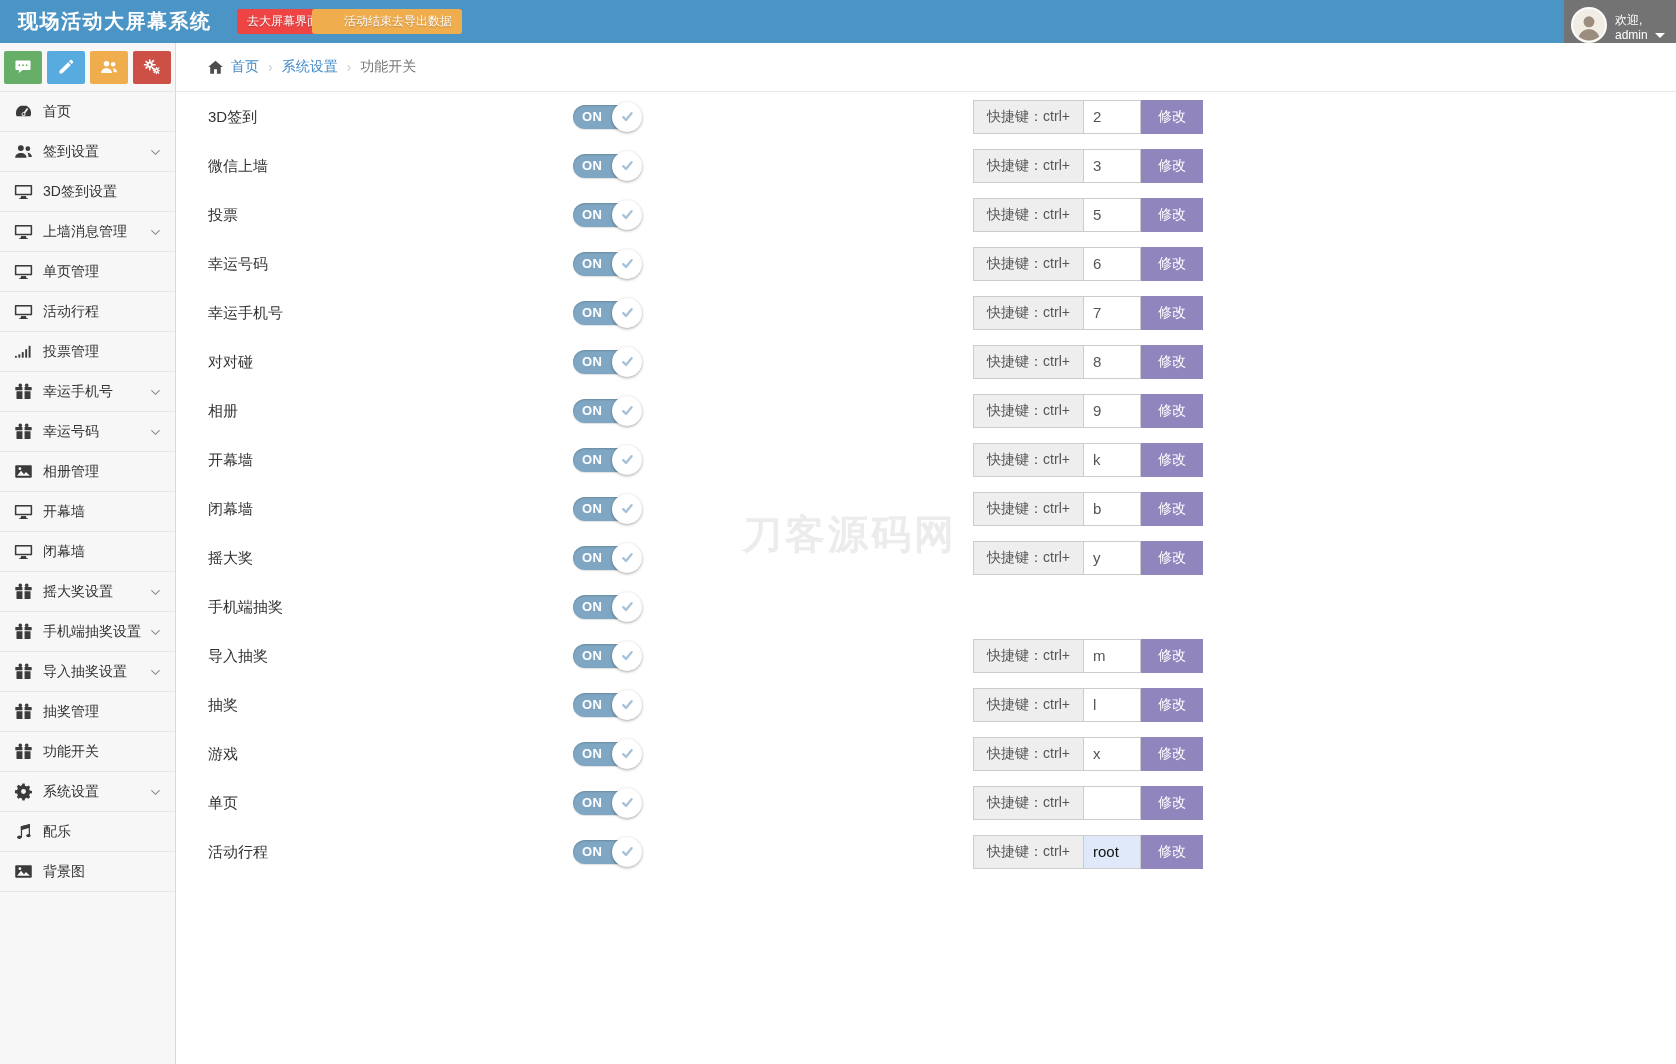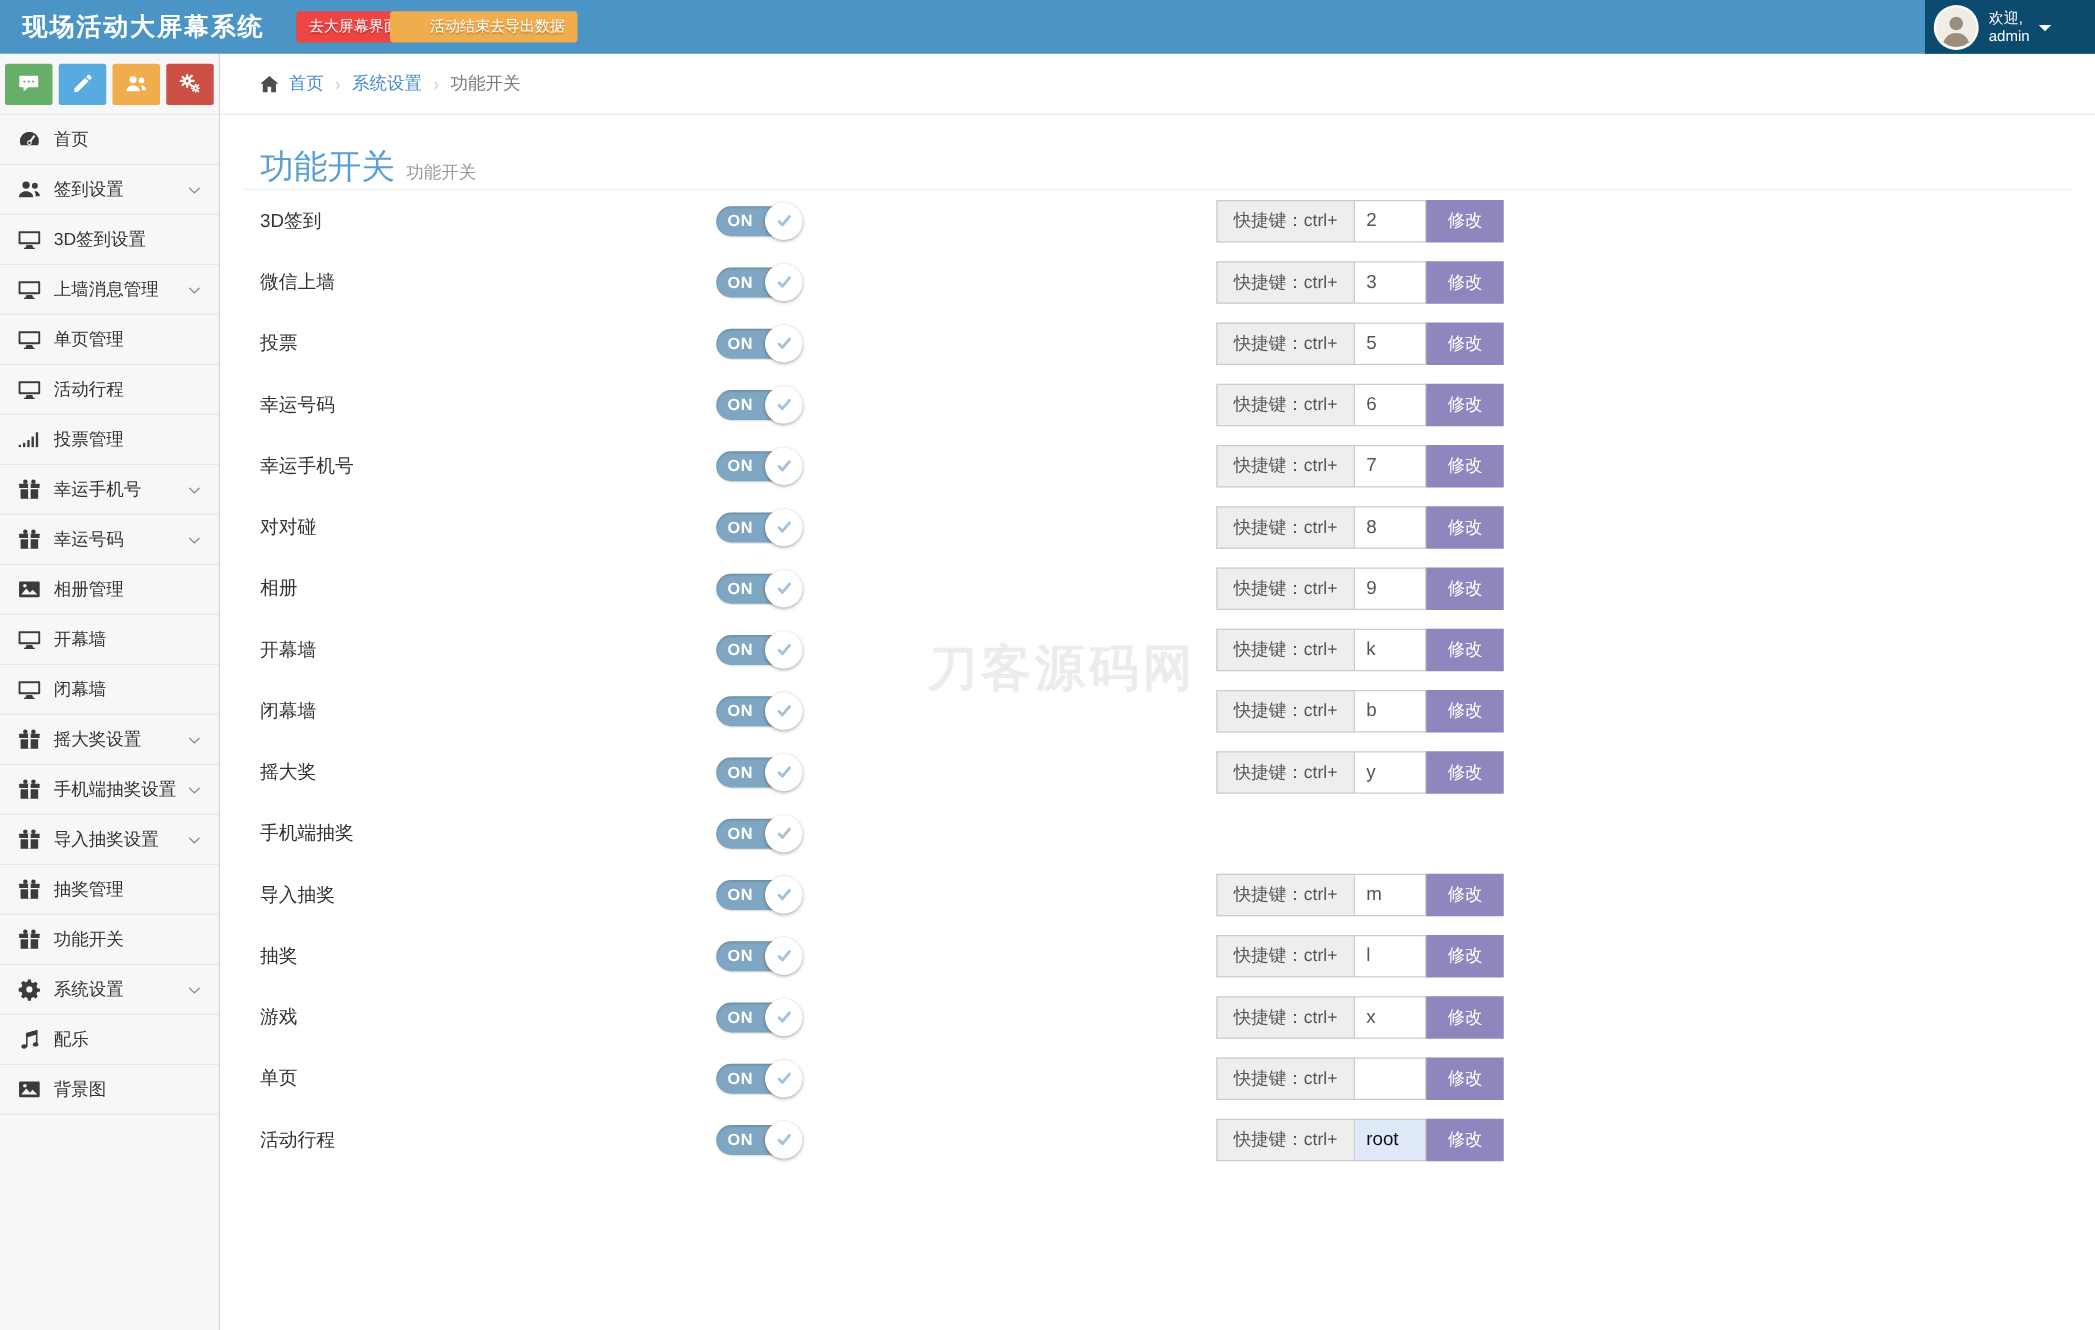--- a/index.html
+++ b/index.html
@@ -11,22 +11,22 @@
   }
   svg { display:block; width:100%; height:100%; }
 
   
   .header { position:absolute; top:0; left:0; width:1676px; height:43px; background:#4b94c6; z-index:5; }
   .app-title { position:absolute; left:18px; top:8px; color:#fff; font-size:20px; font-weight:bold; letter-spacing:1.5px; }
   .hdr-btn { position:absolute; top:9px; height:25px; border:none; border-radius:3px; color:#fff; font-size:12px;
              padding:0 10px; cursor:pointer; font-family:inherit; text-shadow:0 1px 1px rgba(0,0,0,.25); }
   .btn-screen { left:223px; background:#ef4444;margin-left:14px; }
   .btn-export { left:312px; background:#f0ad4e;padding-left:32px; }
-  .user-area { position:absolute; right:0; top:0; width:136px; height:43px; background:#0c4a6e;
-               display:flex; align-items:center; cursor:pointer; }
+  .user-area { position:absolute; right:0; top:0; width:112px; height:43px; background:#737373;
+               display:flex; align-items:flex-end; cursor:pointer; }
   .avatar { width:36px; height:36px; border-radius:50%; overflow:hidden; margin-left:7px;
             border:2px solid rgba(255,255,255,.85); background:#f2ede4; flex:0 0 auto; }
   .user-text { color:#fff; font-size:12px; line-height:1.25; margin-left:8px; }
   .caret { width:0; height:0; border:5px solid transparent; border-top-color:#fff; margin:6px 0 0 7px; }
 
   
   .quickbar { position:absolute; top:43px; left:0; width:176px; height:49px; background:#f7f7f7;
               border-right:1px solid #d9d9d9; border-bottom:1px solid #e7e7e7;
               display:flex; align-items:center; gap:5px; padding-left:4px; z-index:4; }
   .qbtn { width:38px; height:33px; border:none; border-radius:2px; cursor:pointer;
@@ -438,23 +438,20 @@
           <circle cx="6.2" cy="7" r="1.5" fill="#f7f7f7"></circle>
         </svg>
       </span>
     <span class="side-label">背景图</span>
 
   </div>
   </div>
 
 <div class="main">
   <div class="watermark">刀客源码网</div>
-  <div class="page-head">
-    <h1 class="page-title">功能开关</h1><span class="page-sub">功能开关</span>
-  </div>
   <div class="rows" id="feature-rows">
       <div class="feature-row">
     <span class="row-label">3D签到</span>
     <span class="toggle">
       <span class="toggle-pill">
         <span class="toggle-on">ON</span>
       </span>
       <span class="toggle-knob">
         <span class="knob-check">
               <svg viewBox="0 0 20 20" fill="currentColor" aria-hidden="true">

